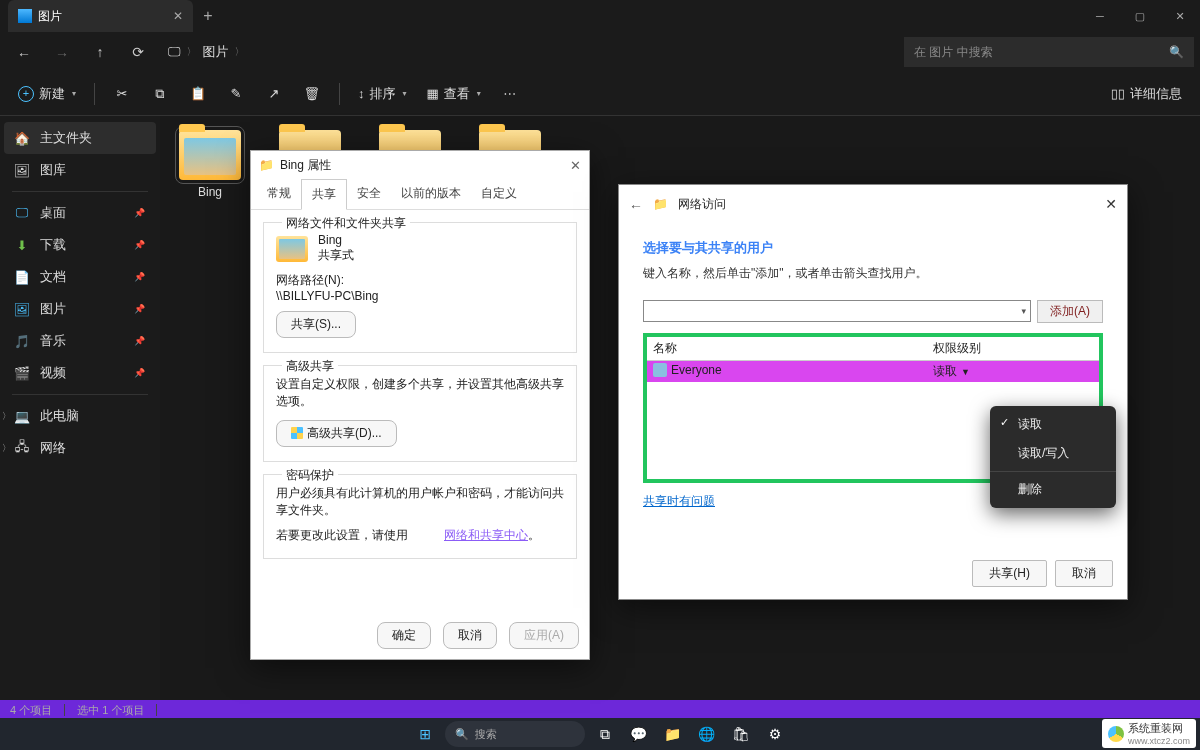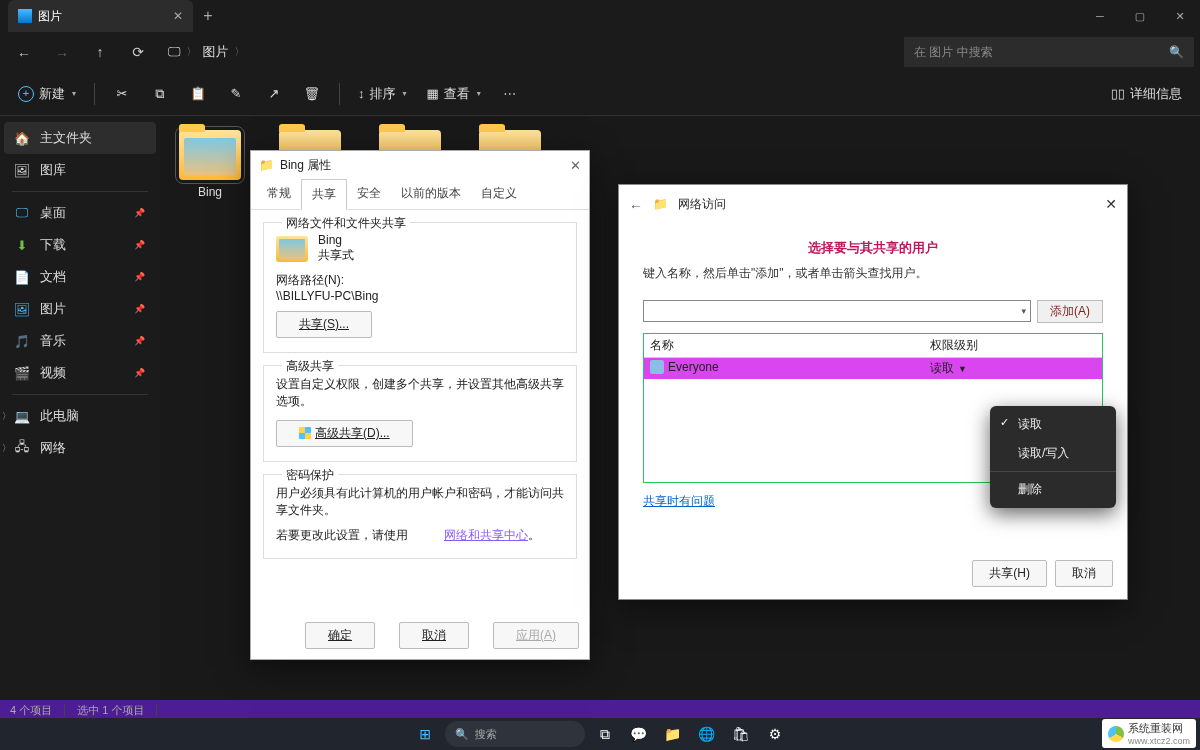--- a/index.html
+++ b/index.html
@@ -44,59 +44,59 @@
 
 .content { flex: 1; background: #191919; padding: 14px 10px; display: flex; gap: 20px; align-items: flex-start; }
 .folder { width: 80px; display: flex; flex-direction: column; align-items: center; gap: 5px; }
 .folder .ficon { width: 62px; height: 50px; background: linear-gradient(#ffe39a,#ffb938); border-radius: 4px; position: relative; }
 .folder .ficon::before { content:""; position:absolute; top:-6px; left:0; width:26px; height:8px; background:#ffc84f; border-radius:3px 3px 0 0; }
 .folder .thumb { position:absolute; top:8px; left:5px; right:5px; bottom:5px; background:linear-gradient(#7ec8e3,#e8c282); border-radius:2px; }
 .folder .fname { font-size: 12px; color: #ddd; }
 .folder.sel .ficon { outline: 1px solid #555; outline-offset: 3px; }
 
 
-.statusbar { height: 20px; background: #4c1d95; display: flex; align-items: center; padding: 0 10px; font-size: 11px; color: #aaa; gap: 12px; position:absolute; bottom:30px; left:0; right:0; }
+.statusbar { height: 20px; background: #6d28d9; display: flex; align-items: center; padding: 0 10px; font-size: 11px; color: #aaa; gap: 12px; position:absolute; bottom:30px; left:0; right:0; }
 .stat-sep { width:1px; height:12px; background:#444; }
 
 
 .taskbar { position:absolute; bottom:0; left:0; right:0; height:32px; background:#21262e; display:flex; align-items:center; justify-content:center; gap:6px; }
 .taskbtn { width:28px; height:28px; display:flex; align-items:center; justify-content:center; font-size:14px; border-radius:3px; }
 .tasksearch { width:140px; height:26px; background:#2e333c; border-radius:13px; display:flex; align-items:center; padding:0 10px; font-size:11px; color:#aaa; gap:6px; }
 .tray { position:absolute; right:6px; display:flex; align-items:center; gap:10px; font-size:11px; color:#ccc; }
 
 
 .dlg-props { position:absolute; left:250px; top:150px; width:340px; height:510px; background:#fff; color:#222; font-size:12px; border:1px solid #aaa; box-shadow:0 8px 30px rgba(0,0,0,.5); }
 .dlg-props .dlg-title { height:28px; display:flex; align-items:center; padding:0 8px; gap:6px; font-size:12px; }
 .dlg-props .dlg-title .dclose { margin-left:auto; color:#666; font-size:13px; }
 .dlg-props .tabs { display:flex; border-bottom:1px solid #ddd; padding:0 6px; }
 .dlg-props .tab2 { padding:6px 10px; font-size:12px; color:#444; cursor:default; }
 .dlg-props .tab2.active { border:1px solid #ccc; border-bottom:1px solid #fff; margin-bottom:-1px; background:#fff; }
 .dlg-props .section { margin:12px; border:1px solid #ddd; padding:10px 12px 14px; position:relative; }
 .dlg-props .section .stitle { position:absolute; top:-8px; left:8px; background:#fff; padding:0 4px; font-size:12px;margin-left:10px; }
 .dlg-props .folder-row { display:flex; gap:10px; align-items:center; margin-bottom:8px; }
 .dlg-props .mini-folder { width:32px; height:26px; background:linear-gradient(#ffe39a,#ffb938); border-radius:3px; position:relative; }
 .dlg-props .mini-folder .mt { position:absolute; inset:3px; background:linear-gradient(#7ec8e3,#e8c282); border-radius:1px; }
-.dlg-props .winbtn { display:inline-block; border:1px solid #bbb; background:#f7f7f7; padding:4px 22px; font-size:12px; border-radius:2px;text-decoration:underline; }
+.dlg-props .winbtn { display:inline-block; border:1px solid #bbb; background:#f7f7f7; padding:4px 14px; font-size:12px; border-radius:8px; }
 .dlg-props .link { color:#8b5cf6; text-decoration:underline;padding-left:36px; }
-.dlg-props .btnrow { position:absolute; bottom:10px; right:10px; display:flex; gap:24px; }
+.dlg-props .btnrow { position:absolute; bottom:10px; right:10px; display:flex; gap:12px; }
 .dlg-props .shield { display:inline-block; width:12px; height:12px; background:conic-gradient(#4cc2ff 0 25%, #ffd24c 0 50%, #4cc2ff 0 75%, #ffd24c 0); border-radius:1px; margin-right:4px; vertical-align:-2px; }
 
 
 .dlg-share { position:absolute; left:618px; top:184px; width:510px; height:416px; background:#fff; color:#222; font-size:12px; border:1px solid #888; box-shadow:0 8px 30px rgba(0,0,0,.5); }
 .dlg-share .dlg-head { height:38px; display:flex; align-items:center; padding:0 10px; gap:10px; }
 .dlg-share .dlg-head .back { font-size:14px; color:#555; }
 .dlg-share .dlg-head .dclose { margin-left:auto; font-size:14px; color:#333; }
 .dlg-share .body2 { padding:6px 24px; }
-.dlg-share h3 { color:#be185d; font-size:13px; font-weight:600; margin:10px 0 8px;text-align:center; }
+.dlg-share h3 { color:#3b82f6; font-size:13px; font-weight:600; margin:10px 0 8px; }
 .dlg-share .hint { font-size:12px; color:#333; margin-bottom:18px; }
 .dlg-share .addrow { display:flex; gap:6px; margin-bottom:10px; }
 .dlg-share .combo { flex:1; border:1px solid #888; height:22px; display:flex; align-items:center; padding:0 4px; }
 .dlg-share .combo .dd { margin-left:auto; font-size:9px; color:#555; }
 .dlg-share .addbtn { border:1px solid #bbb; background:#f0f0f0; padding:2px 12px; font-size:12px; color:#7f1d1d; }
-.dlg-share .grid { border:1px solid #22c55e; height:150px; position:relative; }
+.dlg-share .grid { border:4px solid #22c55e; height:150px; position:relative; }
 .dlg-share .ghead { display:flex; border-bottom:1px solid #ccc; font-size:12px; }
 .dlg-share .gc1 { width:280px; padding:3px 6px; }
 .dlg-share .gc2 { flex:1; padding:3px 6px; }
 .dlg-share .grow { display:flex; font-size:12px; }
 .dlg-share .grow .gc1, .dlg-share .grow .gc2 { padding:2px 6px; }
 .dlg-share .grow.sel { background:#d946ef; }
 .dlg-share .usericon { display:inline-block; width:14px; height:14px; background:#8fbf7f; border-radius:2px; margin-right:4px; vertical-align:-3px; }
 .dlg-share .ddl { font-size:9px; margin-left:4px; }
 .dlg-share .help { color:#0066cc; text-decoration:underline; display:inline-block; margin-top:10px; }
 .dlg-share .btnrow2 { position:absolute; bottom:12px; right:14px; display:flex; gap:8px; }

